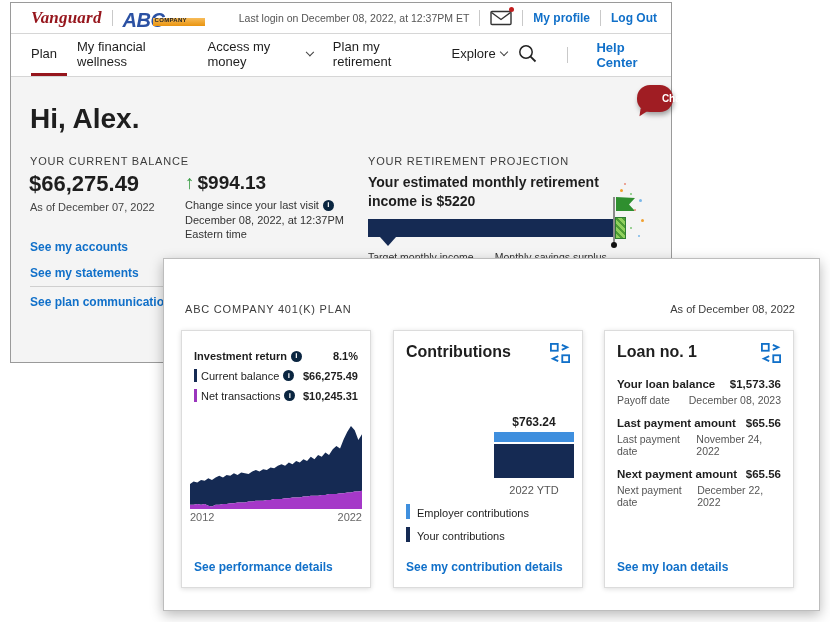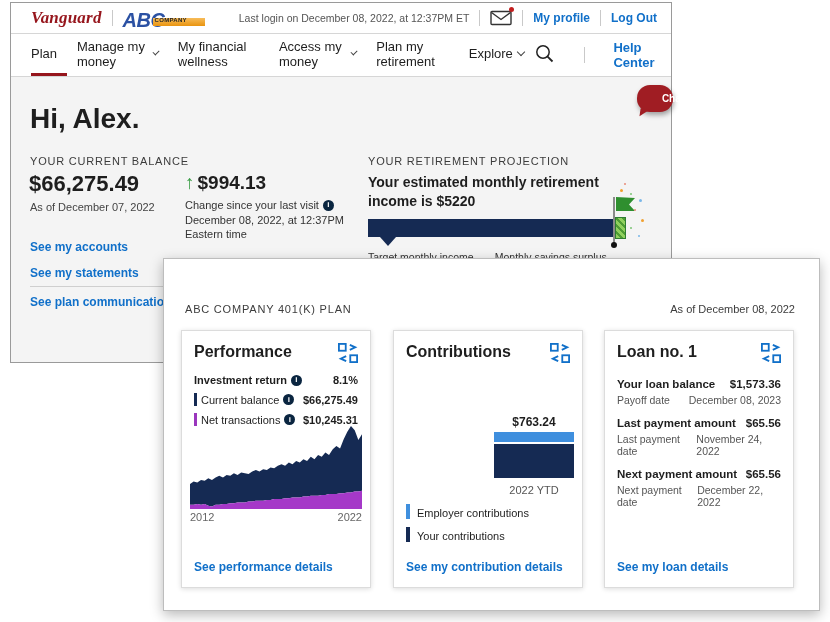--- a/index.html
+++ b/index.html
@@ -160,24 +160,20 @@
         <span class="vdiv"></span>
         <span class="hdr-link">Log Out</span>
       </div>
     </div>
 
     <div class="nav">
       <span class="nav-item first active">
         <span>Plan</span>
       </span>
       <span class="nav-item">
-        <span>Manage my money</span>
-        <span class="chev"></span>
-      </span>
-      <span class="nav-item">
         <span>My financial wellness</span>
       </span>
       <span class="nav-item">
         <span>Access my money</span>
         <span class="chev"></span>
       </span>
       <span class="nav-item">
         <span>Plan my retirement</span>
       </span>
       <span class="nav-item">
@@ -256,31 +252,20 @@
         </span>
       </div>
     </div>
   </div>
 
   <div class="overlay">
     <div class="plan-title">ABC COMPANY 401(K) PLAN</div>
     <div class="plan-asof">As of December 08, 2022</div>
 
     <div class="card card1">
-      <div class="card-head">
-        <span class="card-title">Performance</span>
-        <span class="cmp-icon">
-          <svg width="20" height="20" viewBox="0 0 22 22">
-            <rect x="1" y="1" width="7.5" height="7.5" fill="none" stroke="#1170c9" stroke-width="2"></rect>
-            <path d="M13,2 L19,4.8 L13,7.6" fill="none" stroke="#1170c9" stroke-width="2"></path>
-            <path d="M9,14.4 L3,17.2 L9,20" fill="none" stroke="#1170c9" stroke-width="2"></path>
-            <rect x="13.5" y="13.5" width="7.5" height="7.5" fill="none" stroke="#1170c9" stroke-width="2"></rect>
-          </svg>
-        </span>
-      </div>
       <div class="stat-row">
         <span class="stat-left">
           <span class="bold">Investment return</span>
           <span class="info-i">i</span>
         </span>
         <span class="stat-val">8.1%</span>
       </div>
       <div class="stat-row">
         <span class="stat-left">
           <span class="swatch" style="background: rgb(21, 42, 83);"></span>

